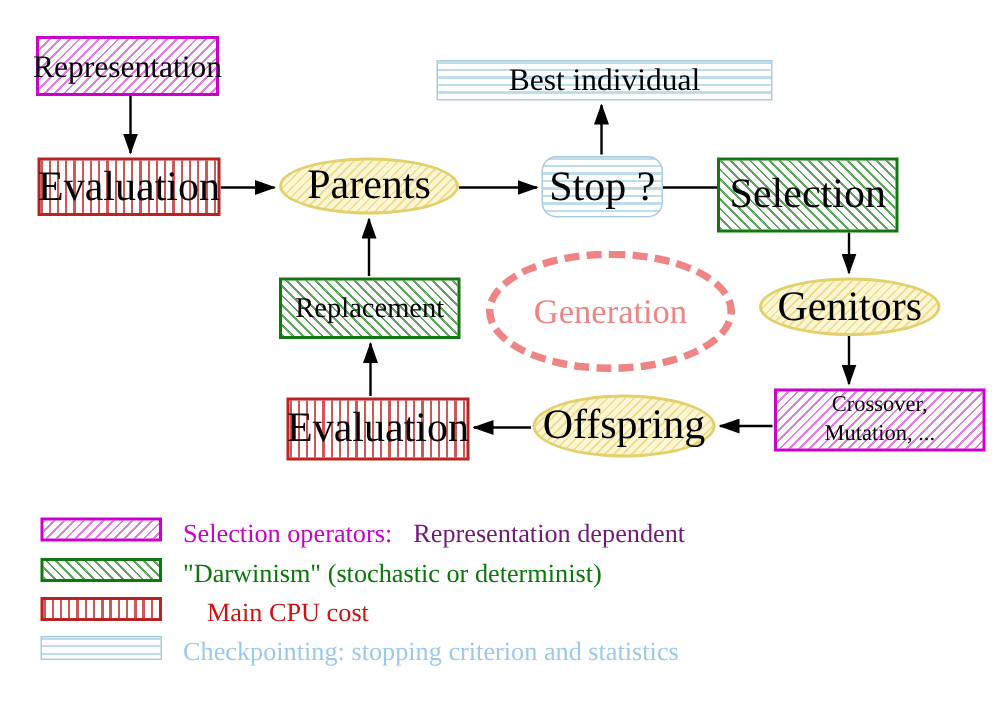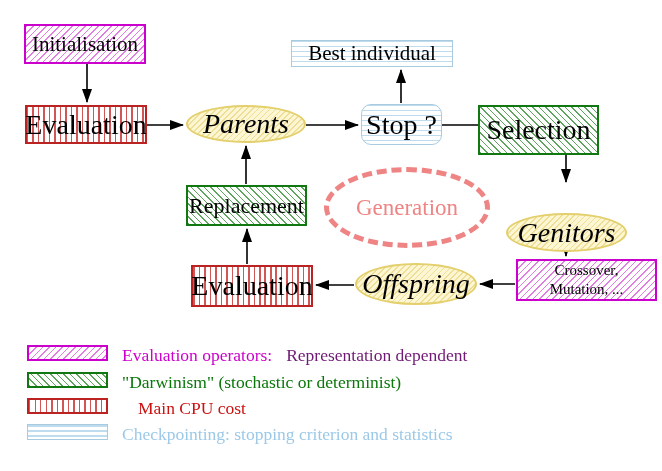--- a/index.html
+++ b/index.html
@@ -29,29 +29,28 @@
   }
   
   .stripes-blue{
     border:1.5px solid #a8cbe0;
     background:#ffffff repeating-linear-gradient(180deg,rgba(190,220,238,1) 0 1.5px,rgba(255,255,255,0) 1.5px 5px);
   }
   
   .ellipse-yellow{
     border:2px solid #e3cf6b;border-radius:50%;
     background:#fcf6d2 repeating-linear-gradient(135deg,rgba(228,202,102,0.55) 0 1.2px,rgba(255,255,255,0) 1.2px 4.2px);
-    font-style:italic;
   }
   .ellipse-generation{
     border:5px dashed #ee8484;border-radius:50%;
     color:#ee8484;background:transparent;
   }
   .fs21{font-size:21px;}
   .fs22{font-size:28px;}
-  .fs17{font-size:22px;}
+  .fs17{font-size:19px;}
   .crossover-label{font-size:15px;line-height:1.25;white-space:nowrap;}
   .swatch{position:absolute;left:27px;width:81px;height:16px;box-sizing:border-box;}
   .legend-text{position:absolute;left:122px;font-size:17.5px;white-space:nowrap;}
   .t-magenta{color:#cc00cc;}
   .t-yellow{color:#701a75;margin-left:14px;}
   .t-green{color:#0a770a;}
   .t-red{color:#cc1111;}
   .t-blue{color:#9cc9e8;text-align:center;}
 </style>
 </head>
@@ -73,53 +72,53 @@
       <line x1="442" y1="125" x2="503" y2="125" marker-end="url(#ah)"></line>
       <line x1="566" y1="147" x2="566" y2="182" marker-end="url(#ah)"></line>
       <line x1="566" y1="224" x2="566" y2="256" marker-end="url(#ah)"></line>
       <line x1="515" y1="284" x2="480" y2="284" marker-end="url(#ah)"></line>
       <line x1="354" y1="285" x2="316" y2="285" marker-end="url(#ah)"></line>
       <line x1="247" y1="264" x2="247" y2="229" marker-end="url(#ah)"></line>
       <line x1="246" y1="184" x2="246" y2="146" marker-end="url(#ah)"></line>
     </g>
   </svg>
 
-  <div class="node hatch-magenta fs21" style="left:24px;top:24px;width:122px;height:40px;">Initialisation</div>
+  <div class="node hatch-magenta fs21" style="left:24px;top:24px;width:122px;height:40px;">Representation</div>
 
   <div class="node stripes-red fs22" style="left:25px;top:105px;width:122px;height:39px;">Evaluation</div>
 
   <div class="node ellipse-yellow fs22" style="left:186px;top:105px;width:120px;height:38px;">Parents</div>
 
-  <div class="node stripes-blue fs21" style="left:291px;top:40px;width:162px;height:27px;">Best individual</div>
+  <div class="node stripes-blue fs21" style="left:291px;top:40px;width:224px;height:27px;">Best individual</div>
 
   <div class="node stripes-blue fs22" style="left:361px;top:104px;width:81px;height:41px;border-radius:10px;">Stop ?</div>
 
   <div class="node hatch-green fs22" style="left:478px;top:105px;width:121px;height:50px;">Selection</div>
 
-  <div class="node ellipse-yellow fs22" style="left:506px;top:185px;width:121px;height:39px;margin-top:28px;">Genitors</div>
+  <div class="node ellipse-yellow fs22" style="left:506px;top:185px;width:121px;height:39px;">Genitors</div>
 
   <div class="node hatch-magenta" style="left:516px;top:259px;width:141px;height:42px;">
     <div class="crossover-label">
       <div>Crossover,</div>
       <div>Mutation, ...</div>
     </div>
   </div>
 
   <div class="node ellipse-yellow fs22" style="left:355px;top:263px;width:122px;height:42px;">Offspring</div>
 
   <div class="node stripes-red fs22" style="left:191px;top:265px;width:122px;height:42px;">Evaluation</div>
 
   <div class="node hatch-green fs17" style="left:186px;top:185px;width:121px;height:41px;">Replacement</div>
 
   <div class="node ellipse-generation" style="left:324px;top:167px;width:166px;height:81px;font-size:23px;">Generation</div>
 
   <div>
     <div class="swatch hatch-magenta" style="top:345px;"></div>
     <div class="legend-text" style="top:345px;">
-      <span class="t-magenta">Evaluation operators:</span><span class="t-yellow">Representation dependent</span>
+      <span class="t-magenta">Selection operators:</span><span class="t-yellow">Representation dependent</span>
     </div>
 
     <div class="swatch hatch-green" style="top:372px;"></div>
     <div class="legend-text t-green" style="top:372px;">"Darwinism" (stochastic or determinist)</div>
 
     <div class="swatch stripes-red" style="top:398px;"></div>
     <div class="legend-text t-red" style="top:398px;margin-left:16px;">Main CPU cost</div>
 
     <div class="swatch stripes-blue" style="top:424px;"></div>
     <div class="legend-text t-blue" style="top:424px;">Checkpointing: stopping criterion and statistics</div>

